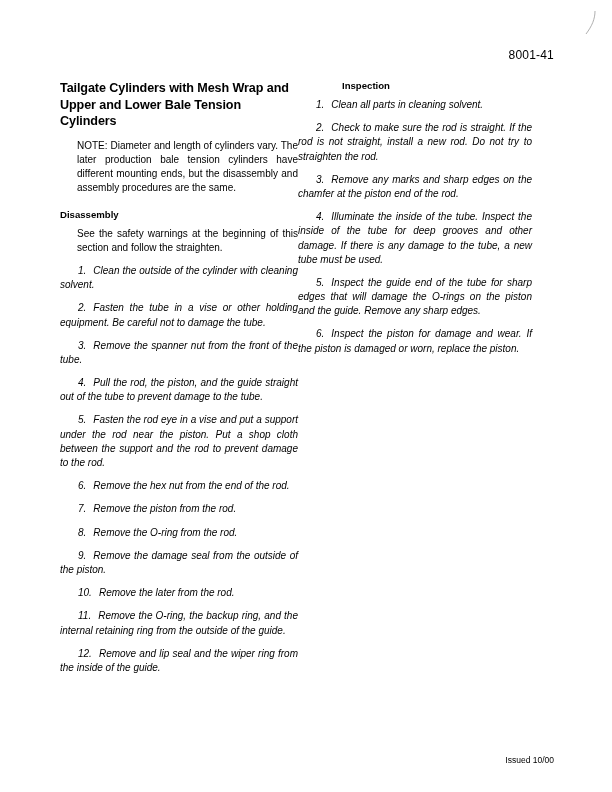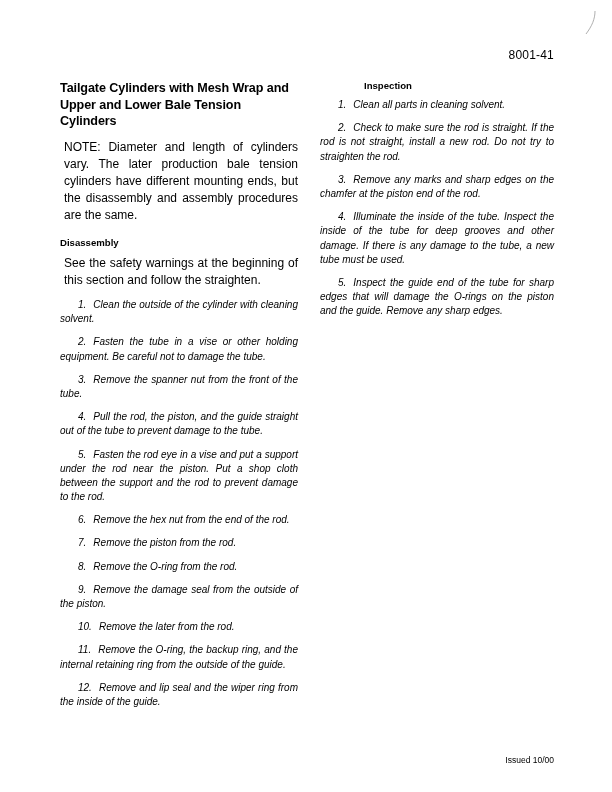--- a/index.html
+++ b/index.html
@@ -34,21 +34,20 @@
     height: 26px;
   }
   .corner-mark svg { display: block; }
 
   .columns {
     position: absolute;
     top: 80px;
     left: 60px;
     width: 496px;
     display: flex;
-    gap: 22px;
   }
   .col-left {
     width: 238px;
   }
   .col-right {
     width: 234px;
   }
 
   h1.doc-title {
     font-size: 12.6px;
@@ -60,23 +59,23 @@
   h2.section-head {
     font-size: 9.6px;
     font-weight: bold;
     margin: 13px 0 7px 0;
   }
   h2.section-head.first {
     margin-top: 0;
     margin-left: 44px;
   }
   p.body {
-    font-size: 12px;
+    font-size: 10px;
     line-height: 1.42;
-    margin: 0 0 9px 4px;
+    margin: 0 0 9px 17px;
     text-align: justify;
   }
   p.body:last-child { margin-bottom: 0; }
 
   .step {
     display: block;
     font-size: 10px;
     line-height: 1.42;
     margin: 0 0 9px 0;
     text-align: justify;
@@ -137,19 +136,20 @@
     </div>
 
     <div class="col-right">
       <h2 class="section-head first">Inspection</h2>
 
       <p class="step"><span class="num">1.</span><span class="gap"></span><span>Clean all parts in cleaning solvent.</span></p>
       <p class="step"><span class="num">2.</span><span class="gap"></span><span>Check to make sure the rod is straight. If the rod is not straight, install a new rod. Do not try to straighten the rod.</span></p>
       <p class="step"><span class="num">3.</span><span class="gap"></span><span>Remove any marks and sharp edges on the chamfer at the piston end of the rod.</span></p>
       <p class="step"><span class="num">4.</span><span class="gap"></span><span>Illuminate the inside of the tube. Inspect the inside of the tube for deep grooves and other damage. If there is any damage to the tube, a new tube must be used.</span></p>
       <p class="step"><span class="num">5.</span><span class="gap"></span><span>Inspect the guide end of the tube for sharp edges that will damage the O-rings on the piston and the guide. Remove any sharp edges.</span></p>
+      <p class="step"><span class="num">6.</span><span class="gap"></span><span>Inspect the piston for damage and wear. If the piston is damaged or worn, replace the piston.</span></p>
     </div>
 
   </div>
 
   <div class="footer">Issued 10/00</div>
 
 </div>
 
 </body></html>

